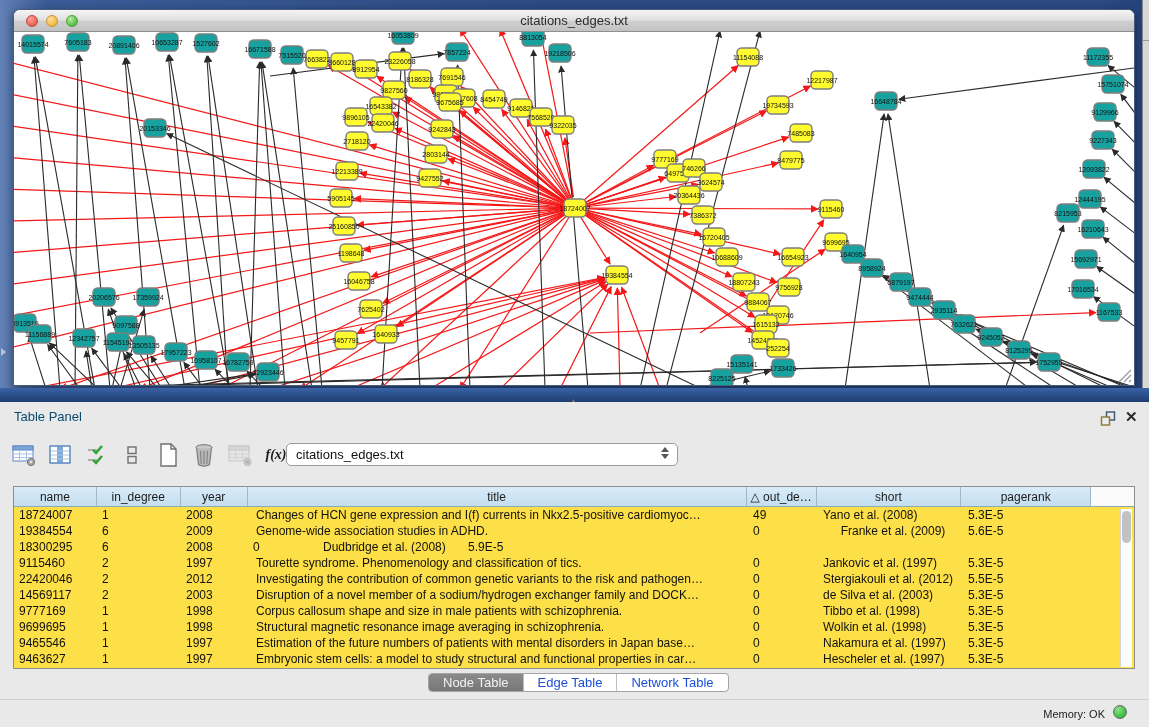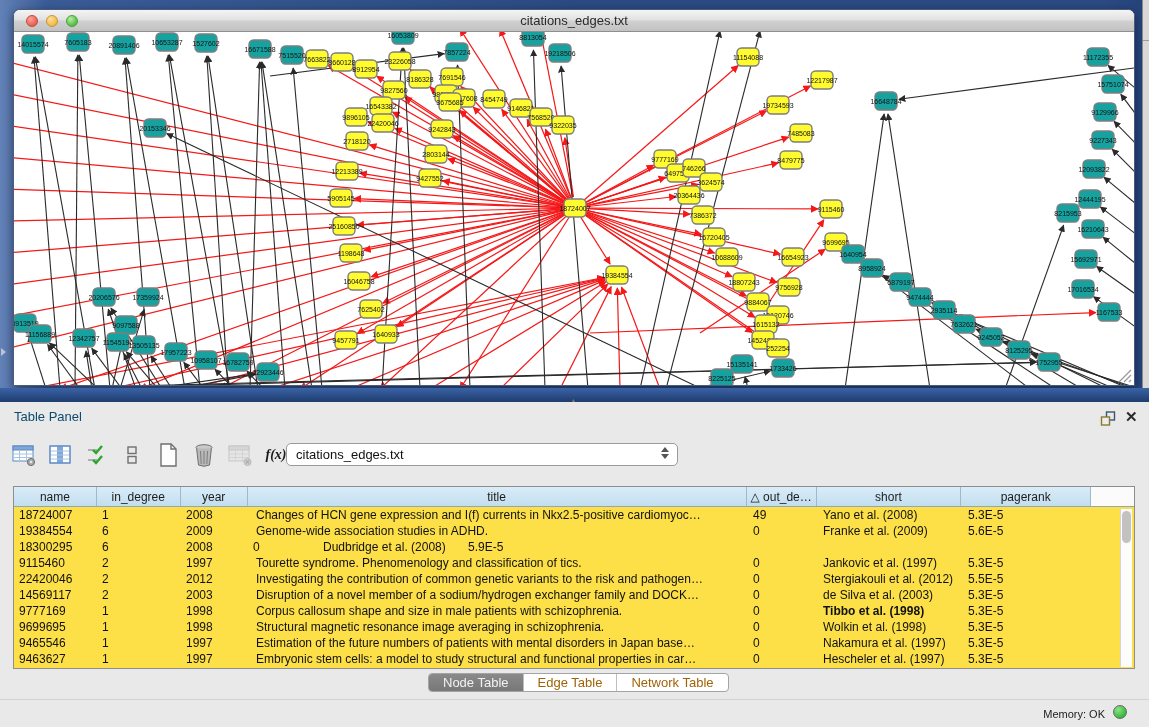--- a/index.html
+++ b/index.html
@@ -55,21 +55,21 @@
         display:flex; align-items:center; justify-content:center; white-space:nowrap; overflow:hidden; }
   .th:last-child { background:#FBFBFB; border-right:none; }
   .trow { display:flex; height:16px; font-size:12px; color:#111; }
   .td { padding:0 0 0 5px; white-space:nowrap; overflow:hidden; line-height:16px; }
   .td.title-c { padding-left:8px; }
   #vscroll { position:absolute; right:2px; top:22px; width:12px; height:158px; background:#FCFCFC; border-left:1px solid #D5D5D5; }
   #vscroll .thumb { position:absolute; left:1px; top:2px; width:9px; height:32px; background:#C2C2C2; border-radius:5px; }
 
   #tabs { position:absolute; left:428px; top:271px; height:19px; display:flex;
     border:1px solid #A4A4A4; border-radius:4px; overflow:hidden; background:#fff; font-size:13px; }
-  .tab { padding:0 14px; line-height:18px; color:#a16207; border-right:1px solid #BEBEBE; cursor:pointer; white-space:nowrap; }
+  .tab { padding:0 14px; line-height:18px; color:#1d4ed8; border-right:1px solid #BEBEBE; cursor:pointer; white-space:nowrap; }
   .tab:last-child { border-right:none; }
   .tab.active { background:linear-gradient(180deg,#8A8A8A,#787878); color:#F2F2F2; }
 
   #statusbar { position:absolute; left:0; top:297px; width:1149px; height:28px; border-top:1px solid #D2D2D2; }
   #mem-label { position:absolute; right:44px; top:8px; font-size:11px; color:#222; }
   #mem-dot { position:absolute; right:22px; top:5px; width:14px; height:14px; border-radius:50%;
     background:radial-gradient(circle at 35% 30%,#8FE08F,#3CBF3C 65%,#2E9A2E); border:1px solid #6a6a6a; }
 </style>
 </head>
 <body>
@@ -762,21 +762,21 @@
             <div class="td" style="width: 70px;">49</div>
             <div class="td" style="width: 145px;">Yano et al. (2008)</div>
             <div class="td" style="width: 130px;">5.3E-5</div>
           </div>
           <div class="trow">
             <div class="td" style="width: 83px;">19384554</div>
             <div class="td" style="width: 84px;">6</div>
             <div class="td" style="width: 67px;">2009</div>
             <div class="td title-c" style="width: 500px;">Genome-wide association studies in ADHD.</div>
             <div class="td" style="width: 70px;">0</div>
-            <div class="td" style="width: 145px;">Franke et al. (2009)</div>
+            <div class="td" style="width: 145px; text-align: center;">Franke et al. (2009)</div>
             <div class="td" style="width: 130px;">5.6E-5</div>
           </div>
           <div class="trow">
             <div class="td" style="width: 83px;">18300295</div>
             <div class="td" style="width: 84px;">6</div>
             <div class="td" style="width: 67px;">2008</div>
             <div class="td" style="width: 70px;">0</div>
             <div class="td" style="width: 145px;">Dudbridge et al. (2008)</div>
             <div class="td" style="width: 130px;">5.9E-5</div>
           </div>
@@ -806,21 +806,21 @@
             <div class="td" style="width: 70px;">0</div>
             <div class="td" style="width: 145px;">de Silva et al. (2003)</div>
             <div class="td" style="width: 130px;">5.3E-5</div>
           </div>
           <div class="trow">
             <div class="td" style="width: 83px;">9777169</div>
             <div class="td" style="width: 84px;">1</div>
             <div class="td" style="width: 67px;">1998</div>
             <div class="td title-c" style="width: 500px;">Corpus callosum shape and size in male patients with schizophrenia.</div>
             <div class="td" style="width: 70px;">0</div>
-            <div class="td" style="width: 145px; font-weight: bold;">Tibbo et al. (1998)</div>
+            <div class="td" style="width: 145px;">Tibbo et al. (1998)</div>
             <div class="td" style="width: 130px;">5.3E-5</div>
           </div>
           <div class="trow">
             <div class="td" style="width: 83px;">9699695</div>
             <div class="td" style="width: 84px;">1</div>
             <div class="td" style="width: 67px;">1998</div>
             <div class="td title-c" style="width: 500px;">Structural magnetic resonance image averaging in schizophrenia.</div>
             <div class="td" style="width: 70px;">0</div>
             <div class="td" style="width: 145px;">Wolkin et al. (1998)</div>
             <div class="td" style="width: 130px;">5.3E-5</div>

